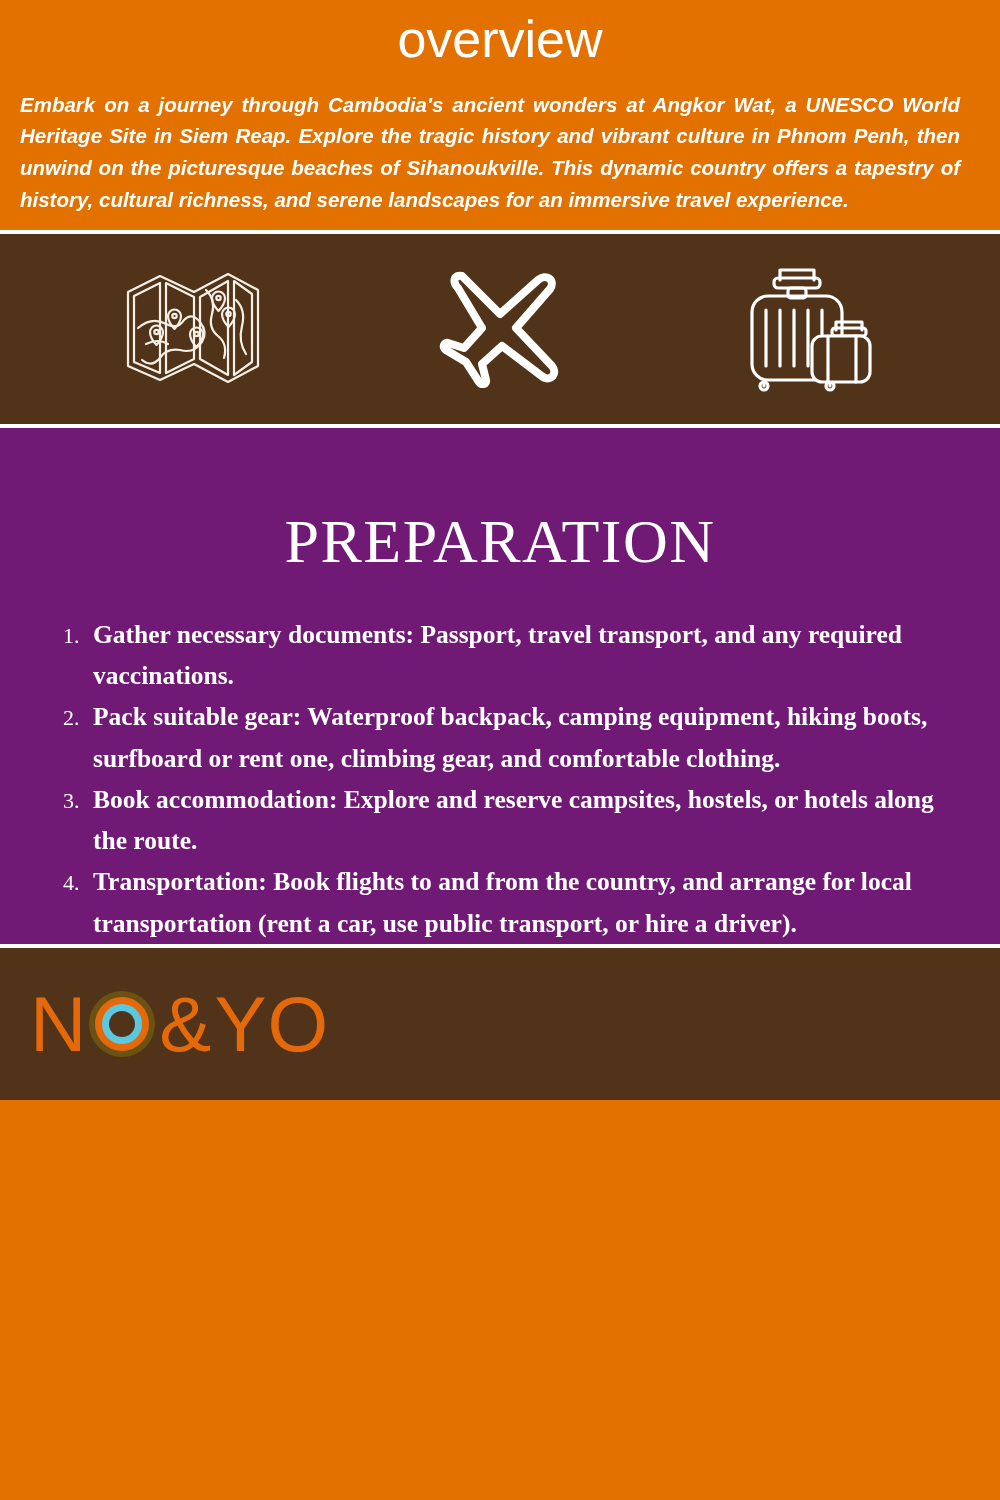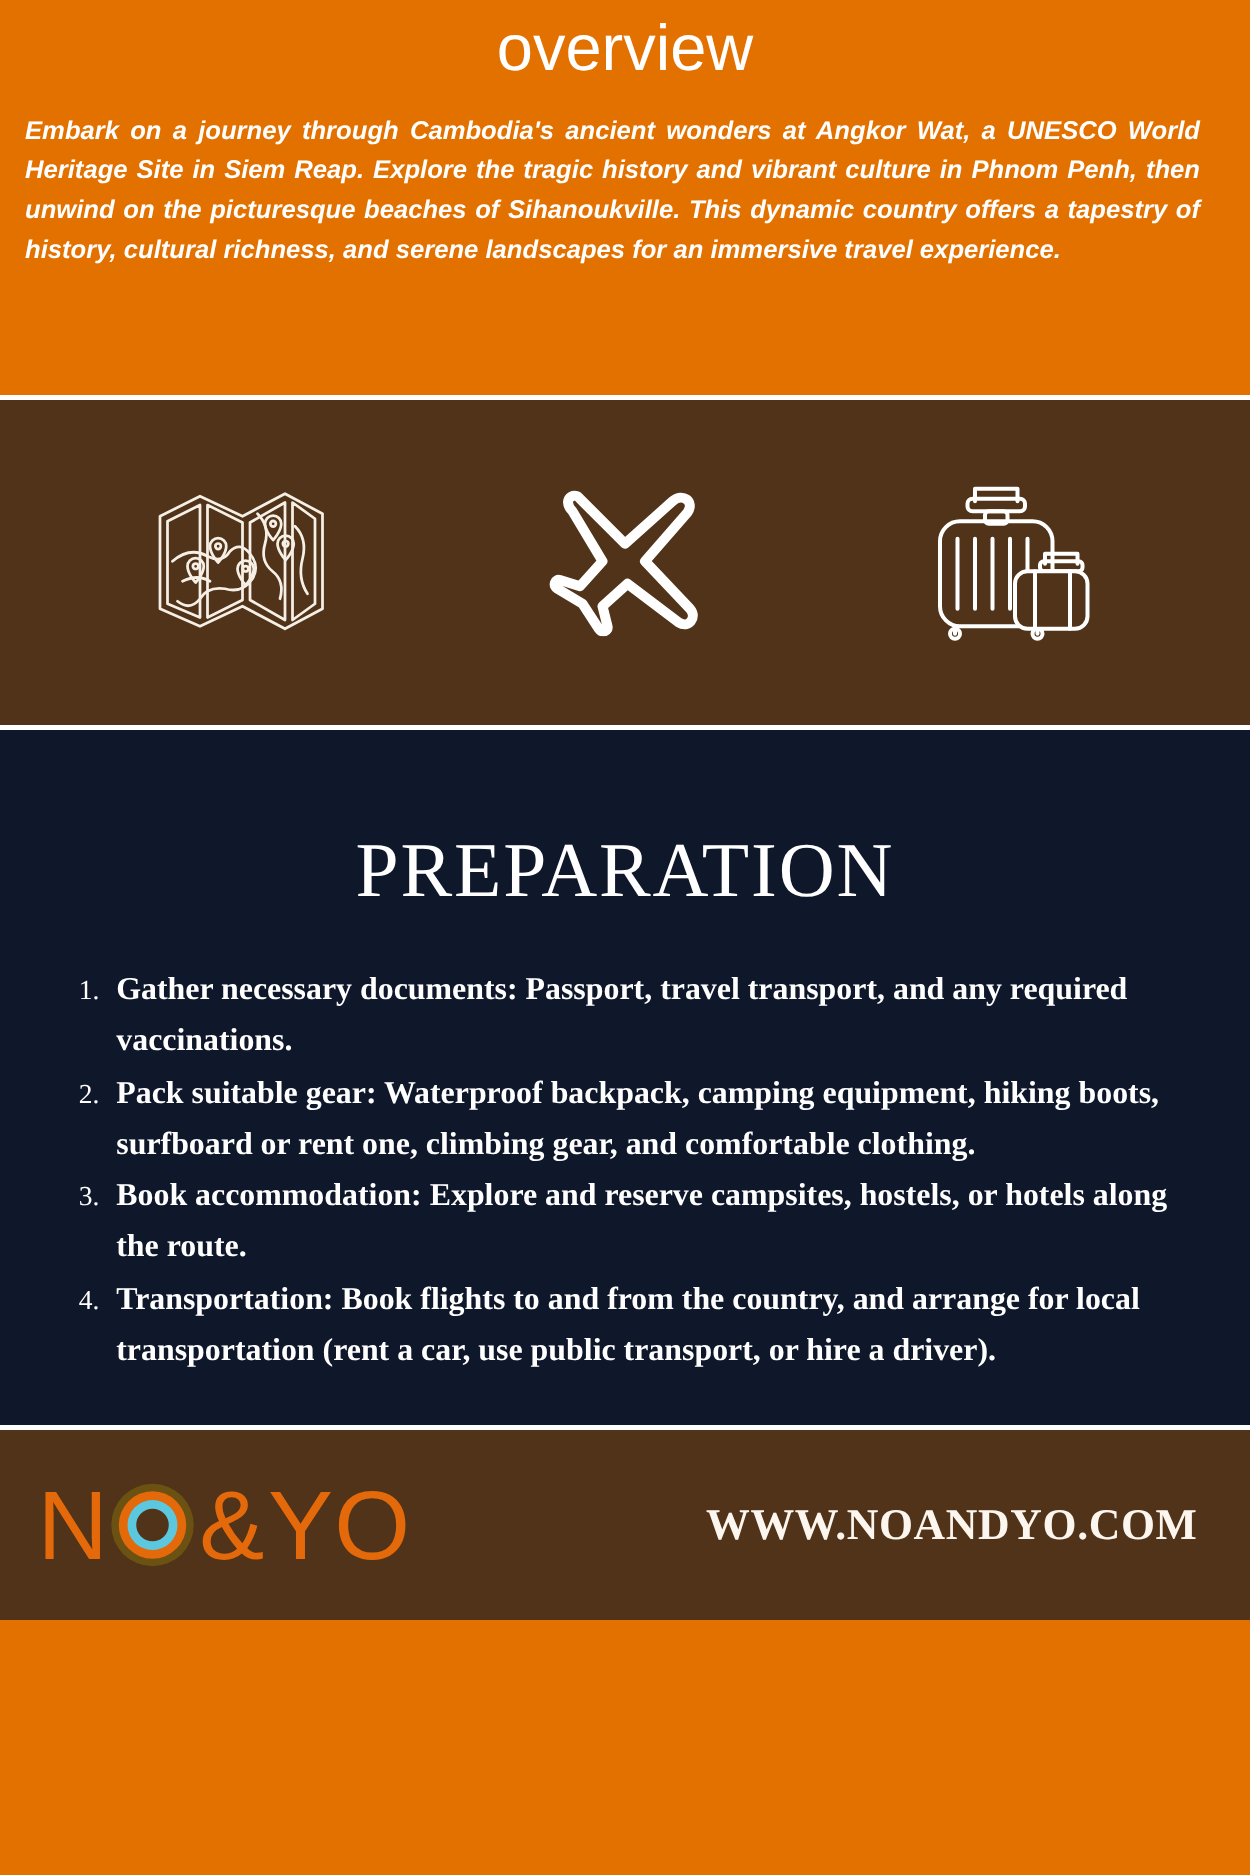--- a/index.html
+++ b/index.html
@@ -9,21 +9,21 @@
   body {
     width: 1000px;
     height: 1500px;
     background: #e37100;
     font-family: "Liberation Sans", sans-serif;
     overflow: hidden;
   }
   .page {
     position: relative;
     width: 1000px;
-    height: 1296px;
+    height: 1100px;
     background: #e37100;
     display: flex;
     flex-direction: column;
     border-radius: 21px;
   }
 
   
   .overview-section {
     height: 316px;
     box-sizing: border-box;
@@ -78,21 +78,21 @@
     align-items: center;
     justify-content: center;
   }
   .icon-slot svg {
     display: block;
   }
 
   
   .prep-section {
     flex: 1 1 auto;
-    background: #0f172a;
+    background: #701a75;
     padding: 0;
     box-sizing: border-box;
   }
   .prep-title {
     text-align: center;
     color: #ffffff;
     font-family: "Liberation Serif", serif;
     font-weight: 400;
     font-size: 62px;
     letter-spacing: 1.5px;
@@ -270,16 +270,15 @@
     <div class="logo">
       <span class="logo-n">N</span>
       <span class="logo-ring">
         <span class="r2"></span>
         <span class="r3"></span>
         <span class="r4"></span>
       </span>
       <span class="logo-amp">&amp;</span>
       <span class="logo-yo">YO</span>
     </div>
-    <div class="footer-url">WWW.NOANDYO.COM</div>
   </footer>
 
 </div>
 
 </body></html>

